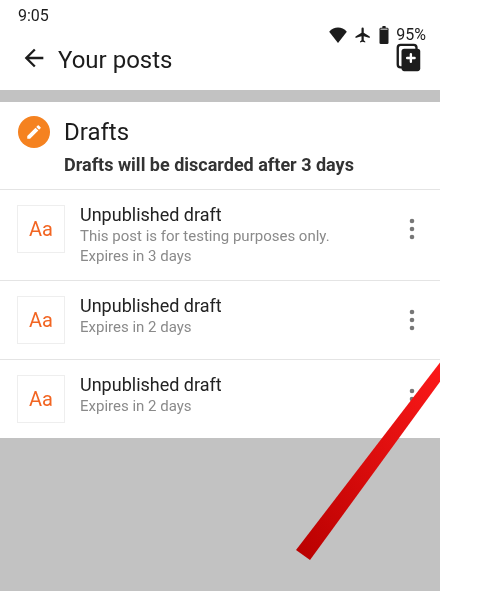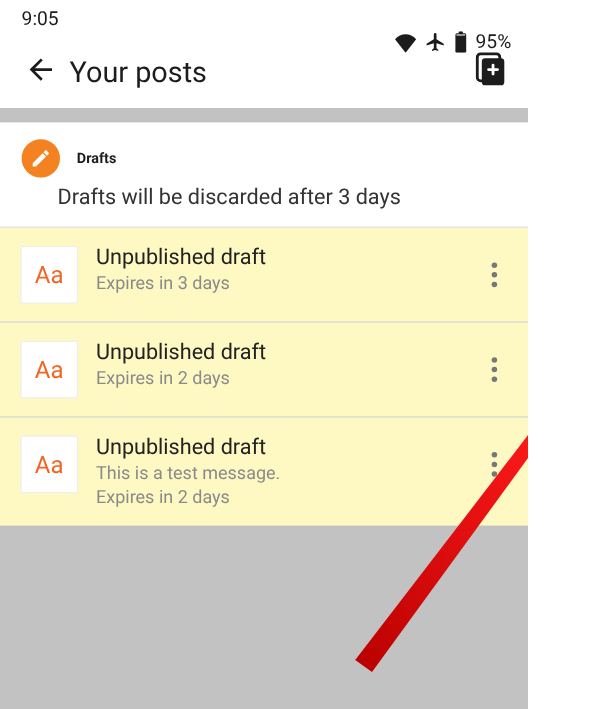--- a/index.html
+++ b/index.html
@@ -1,36 +1,36 @@
 <!DOCTYPE html>
 <html><head>
 <meta charset="utf-8">
 <style>
   * { box-sizing: border-box; margin: 0; padding: 0; }
   html, body { width: 500px; height: 591px; font-family: -apple-system, Roboto, "Helvetica Neue", Arial, sans-serif; background: #fff; color: #1c1c1c; }
   .root { width: 440px; height: 591px; position: relative; overflow: hidden; background: #c2c2c2; }
   .panel { background: #fff; }
   
   .status { display: flex; align-items: center; justify-content: space-between; height: 30px; padding: 0 14px 0 18px; font-size: 16px; }
-  .status-right { display: flex; align-items: flex-end; gap: 6px; margin-top: 39px; }
+  .status-right { display: flex; align-items: center; gap: 6px; margin-top: 39px; }
   .status-right svg { display: block; }
   
   .header { display: flex; align-items: center; height: 60px; padding: 0 11px 0 14px; }
   .back { width: 40px; height: 40px; display: flex; align-items: center; justify-content: center; }
   .title { font-size: 24px; font-weight: 400; margin-left: 4px; flex: 1; }
   .add { width: 40px; height: 40px; display: flex; align-items: center; justify-content: center; }
   
   .section-top { margin-top: 12px; }
   .section-head { display: flex; align-items: center; padding: 14px 18px 4px 18px; gap: 14px; }
   .pencil-circle { width: 32px; height: 32px; border-radius: 50%; background: #f58220; display: flex; align-items: center; justify-content: center; }
-  .section-title { font-size: 12px; font-weight: 700; }
-  .section-sub { font-size: 18px; color: #333; padding: 2px 18px 14px 48px; }
+  .section-title { font-size: 24px; font-weight: 400; }
+  .section-sub { font-size: 18px; color: #333; padding: 2px 18px 14px 64px; font-weight: bold; }
   .divider { height: 1px; background: #e4e4e4; width: 100%; }
   
-  .row { display: flex; align-items: flex-start; padding: 14px 8px 14px 18px; gap: 16px; background: #fef9c3; }
+  .row { display: flex; align-items: flex-start; padding: 14px 8px 14px 18px; gap: 16px; background: #ffffff; }
   .thumb { width: 46px; height: 46px; background: #fff; box-shadow: 0 0 0 1px #eee; display: flex; align-items: center; justify-content: center; color: #f26522; font-size: 20px; font-weight: 400; flex-shrink: 0; margin-top: 2px; }
   .row-body { flex: 1; min-width: 0; }
   .row-title { font-size: 18px; color: #222; margin-bottom: 2px; }
   .row-snippet { font-size: 15px; color: #8a8a8a; line-height: 1.3; }
   .row-expires { font-size: 15px; color: #8a8a8a; line-height: 1.3; }
   .more { width: 40px; height: 46px; display: flex; align-items: center; justify-content: center; flex-shrink: 0; margin-top: 4px; }
   .more svg circle { fill: #777; }
   
   .arrow { position: absolute; pointer-events: none; }
 </style>
@@ -92,20 +92,21 @@
     <div class="section-title">Drafts</div>
   </div>
   <div class="section-sub">Drafts will be discarded after 3 days</div>
 </div>
 <div class="divider"></div>
 
 <div class="panel row">
   <div class="thumb">Aa</div>
   <div class="row-body">
     <div class="row-title">Unpublished draft</div>
+    <div class="row-snippet">This post is for testing purposes only.</div>
     <div class="row-expires">Expires in 3 days</div>
   </div>
   <div class="more">
     <span>
       <svg width="20" height="26" viewBox="0 0 20 26">
             <circle cx="10" cy="5" r="2.3"></circle>
             <circle cx="10" cy="13" r="2.3"></circle>
             <circle cx="10" cy="21" r="2.3"></circle>
           </svg>
     </span>
@@ -128,21 +129,20 @@
           </svg>
     </span>
   </div>
 </div>
 <div class="divider"></div>
 
 <div class="panel row">
   <div class="thumb">Aa</div>
   <div class="row-body">
     <div class="row-title">Unpublished draft</div>
-    <div class="row-snippet">This is a test message.</div>
     <div class="row-expires">Expires in 2 days</div>
   </div>
   <div class="more">
     <span>
       <svg width="20" height="26" viewBox="0 0 20 26">
             <circle cx="10" cy="5" r="2.3"></circle>
             <circle cx="10" cy="13" r="2.3"></circle>
             <circle cx="10" cy="21" r="2.3"></circle>
           </svg>
     </span>

